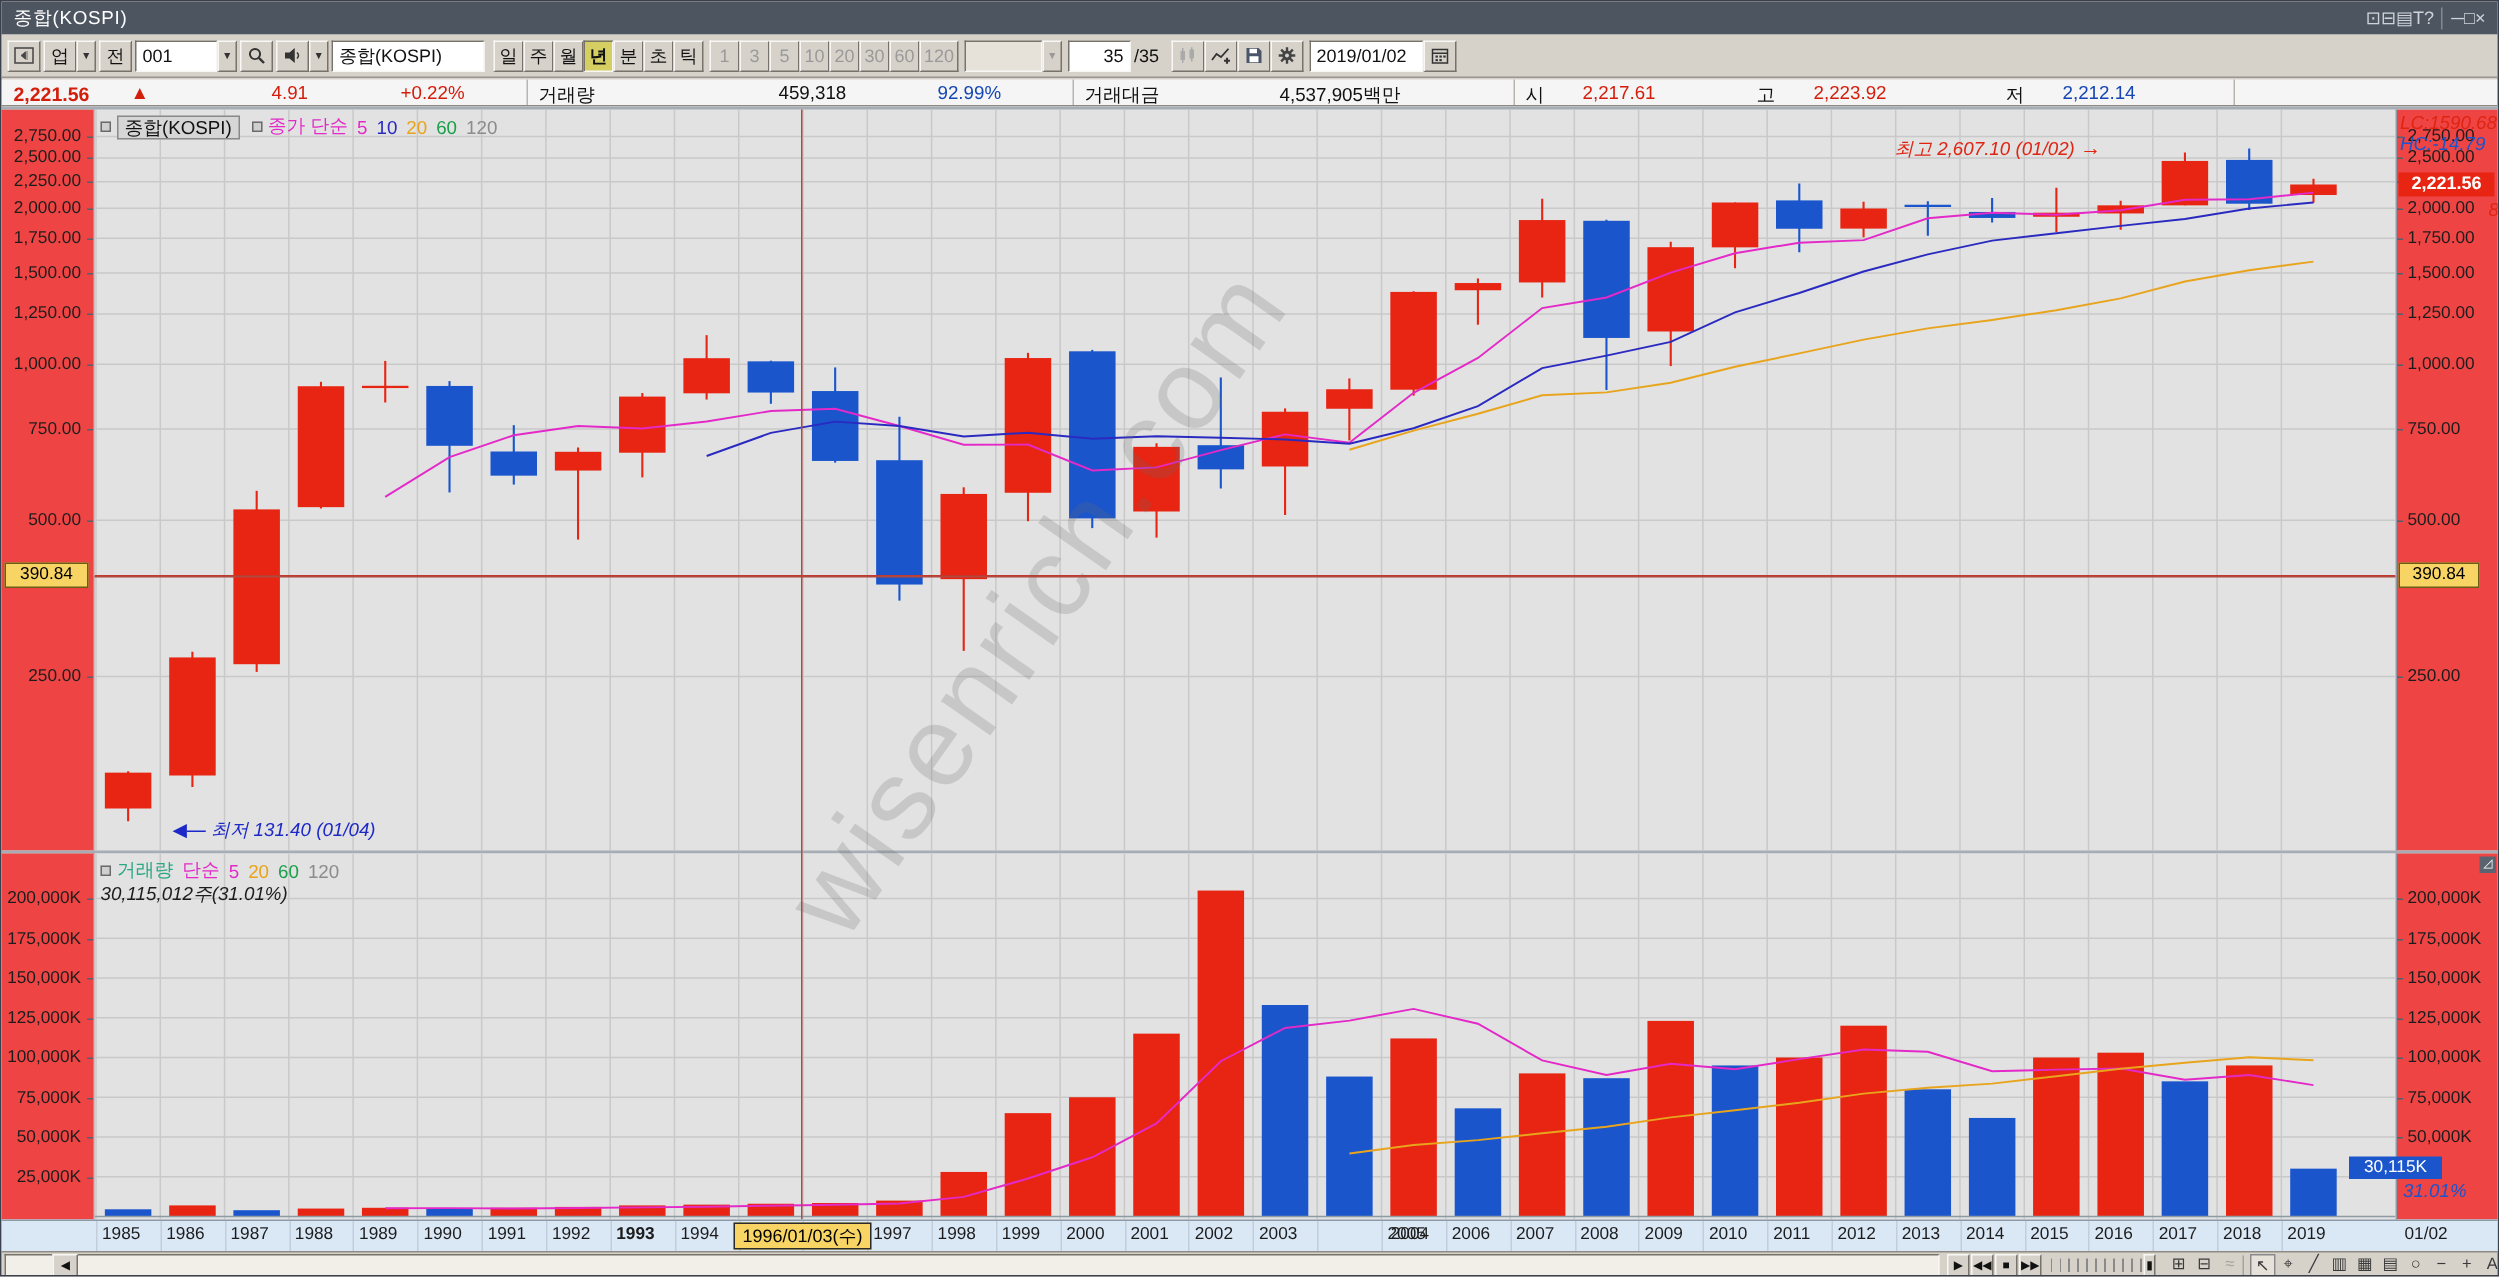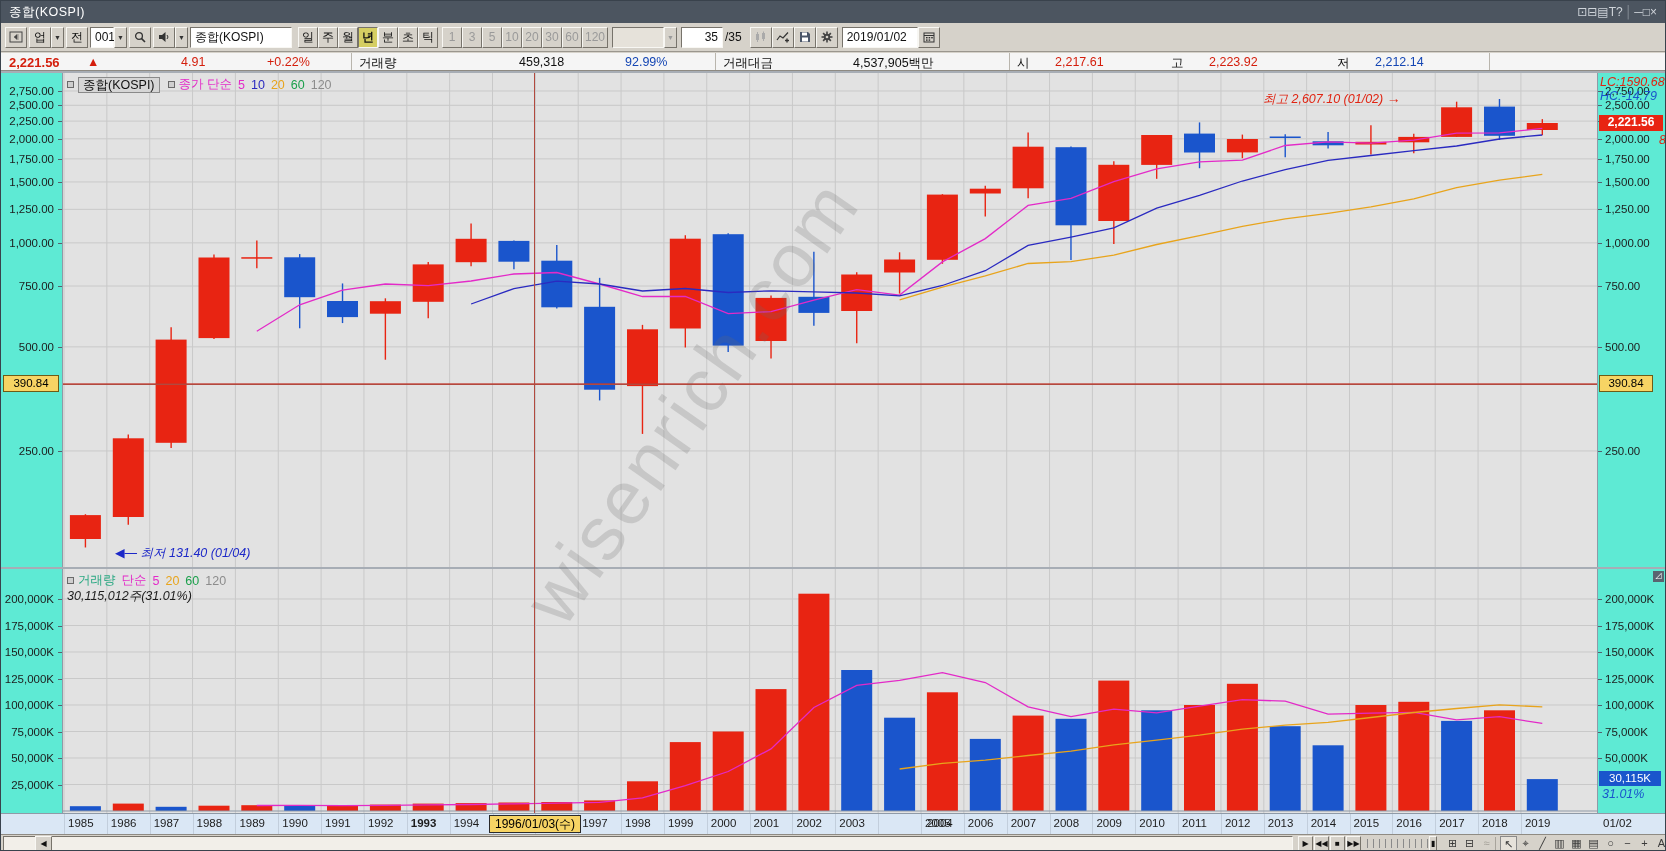--- a/index.html
+++ b/index.html
@@ -34,21 +34,21 @@
            border-bottom:1px solid #8e8a82;font-size:12.5px;}
   .infobar span{position:absolute;top:2px;white-space:nowrap;}
   .red{color:#d41e0c}.blue{color:#1446b4}
   .isep{position:absolute;top:0;width:1px;height:100%;background:#b9b5ad;}
   .tradebtn{position:absolute;top:1px;width:33px;height:15px;font-size:11.5px;line-height:13px;
             text-align:center;border:4px solid #0f172a;margin-top:43px;}
   .buy{background:#f3cdc2;color:#7a2a14;border-color:#c59080;}
   .sell{background:#cddff3;color:#14387a;border-color:#80a0c5;}
   
   #chart{position:absolute;left:0;top:70px;width:1666px;height:763px;background:#e2e2e2;}
-  .axis{position:absolute;background:#5eead4;overflow:hidden;}
+  .axis{position:absolute;background:#ef4444;overflow:hidden;}
   .ylab{position:absolute;font-size:11.5px;color:#1c1c1c;white-space:nowrap;}
   .ytick{position:absolute;width:4px;height:1px;background:#55616e;}
   #price-plot,#vol-plot{position:absolute;left:62px;width:1534px;background:#e2e2e2;}
   svg{display:block}
   .hsep{position:absolute;left:0;width:1666px;background:#a7adb5;}
   .xrow{position:absolute;left:0;top:742px;width:1666px;height:21px;background:#dae7f5;
         border-top:1px solid #8f9aa7;}
   .xlab{position:absolute;top:3px;font-size:11.5px;color:#1c1c1c;}
   .xsep{position:absolute;top:0;width:1px;height:100%;background:#c2cedc;}
   .legend{position:absolute;display:flex;align-items:center;font-size:12.5px;white-space:nowrap;}
@@ -103,21 +103,21 @@
           <rect x="1" y="1" width="12" height="10" fill="none" stroke="#444"></rect>
           <path d="M9 3v6M5 6l3-2.5v5z" fill="#444" stroke="#444" stroke-width=".5"></path>
         </svg>
     </span>
     <span class="gap2"></span>
     <span class="tb" style="width:22px">업</span>
     <span class="tb drop">▼</span>
     <span class="gap2"></span>
     <span class="tb" style="width:22px">전</span>
     <span class="gap2"></span>
-    <span class="inp" style="width:24px">001</span>
+    <span class="inp" style="width:55px">001</span>
     <span class="tb drop">▼</span>
     <span class="gap2"></span>
     <span class="tb icon">
       <svg width="12" height="12" viewBox="0 0 12 12">
           <circle cx="5" cy="5" r="3.4" fill="none" stroke="#333" stroke-width="1.3"></circle>
           <line x1="7.6" y1="7.6" x2="11" y2="11" stroke="#333" stroke-width="1.6"></line>
         </svg>
     </span>
     <span class="gap2"></span>
     <span class="tb icon">
@@ -539,21 +539,21 @@
       <span>◀―</span>
       <span>최저 131.40 (01/04)</span>
     </div>
 
     <div class="anno" style="left:1599px;top:4px;color:#e02412">LC:1590.68</div>
     <div class="anno" style="left:1599px;top:18px;color:#1a55cc">HC:-14.79</div>
     <div class="pricebadge" style="left:1598px;top:44px">2,221.56</div>
     <div class="anno" style="left:1658px;top:62px;color:#e02412">8.84%</div>
     <div class="badge-y" style="left:2px;top:304px">390.84</div>
     <div class="badge-y" style="left:1598px;top:304px;width:54px">390.84</div>
-    <div class="volbadge" style="left:1598px;top:700px">30,115K</div>
+    <div class="volbadge" style="left:1565px;top:700px">30,115K</div>
     <div class="anno" style="left:1601px;top:716px;color:#1a55cc">31.01%</div>
     <div class="resz" style="left:1652px;top:500px">◿</div>
 
     <div class="xrow" id="xrow">
 
     <div class="xsep" style="left: 63px;"></div>
         <div class="xlab" style="left: 67px;">1985</div>
         <div class="xsep" style="left: 105.85px;"></div>
         <div class="xlab" style="left: 109.85px;">1986</div>
         <div class="xsep" style="left: 148.7px;"></div>

